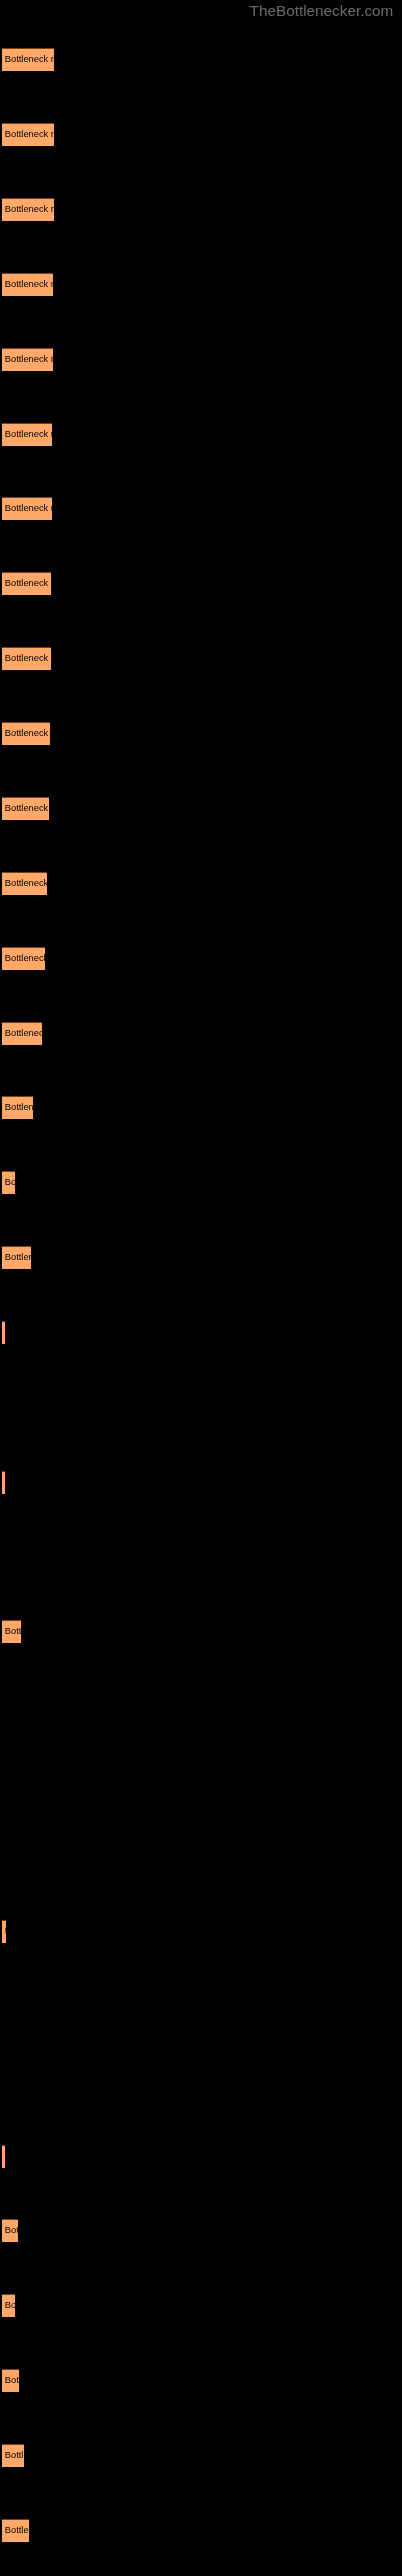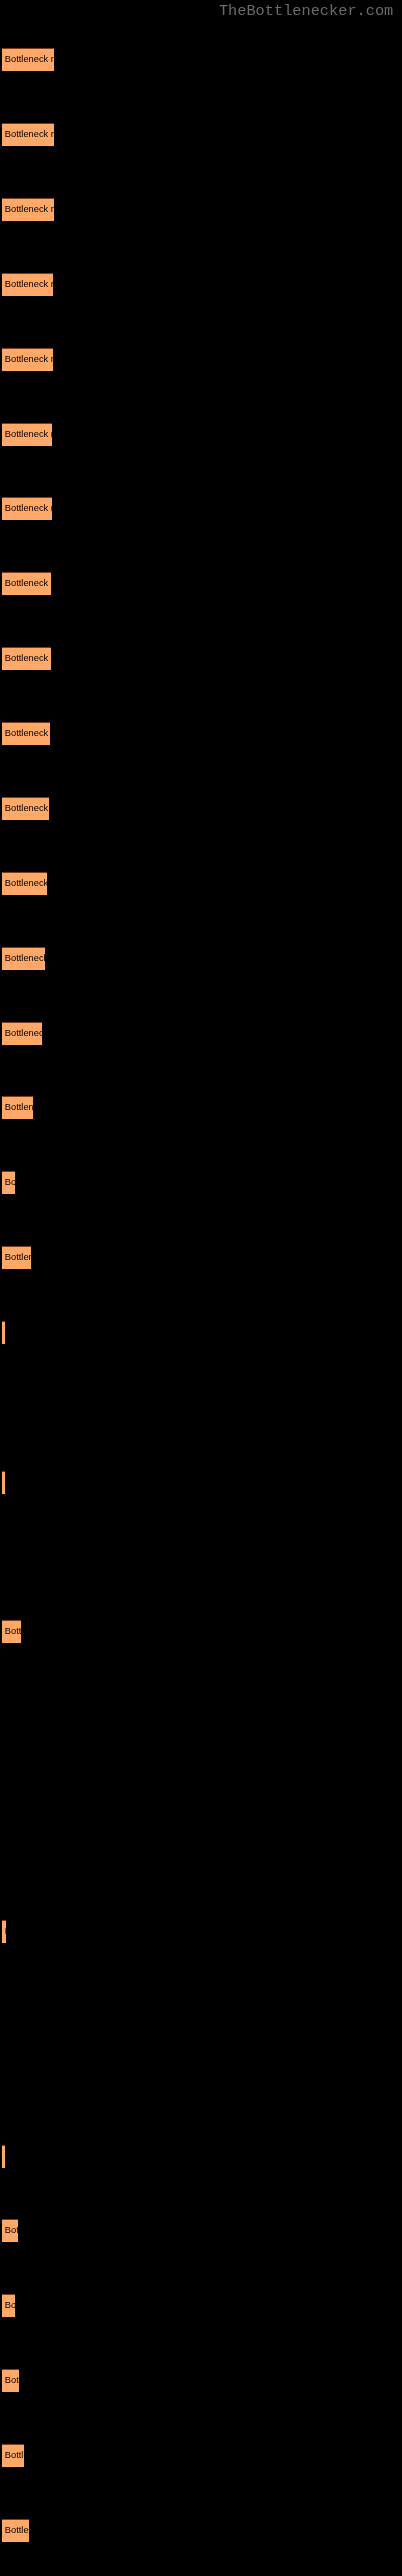--- a/index.html
+++ b/index.html
@@ -13,21 +13,21 @@
     position: relative;
     font-family: "Liberation Sans", sans-serif;
     overflow: hidden;
   }
   #site-title {
     position: absolute;
     top: 1.6px;
     right: 9.7px;
     color: #6b6b6b;
     font-size: 15.3px;
-    font-family: Liberation Mono, monospace;
+    font-family: Liberation Sans, sans-serif;
     letter-spacing: 0px;
     white-space: nowrap;
   }
   #chart-area {
     position: absolute;
     left: 0;
     top: 0;
     width: 403px;
     height: 2576px;
   }

